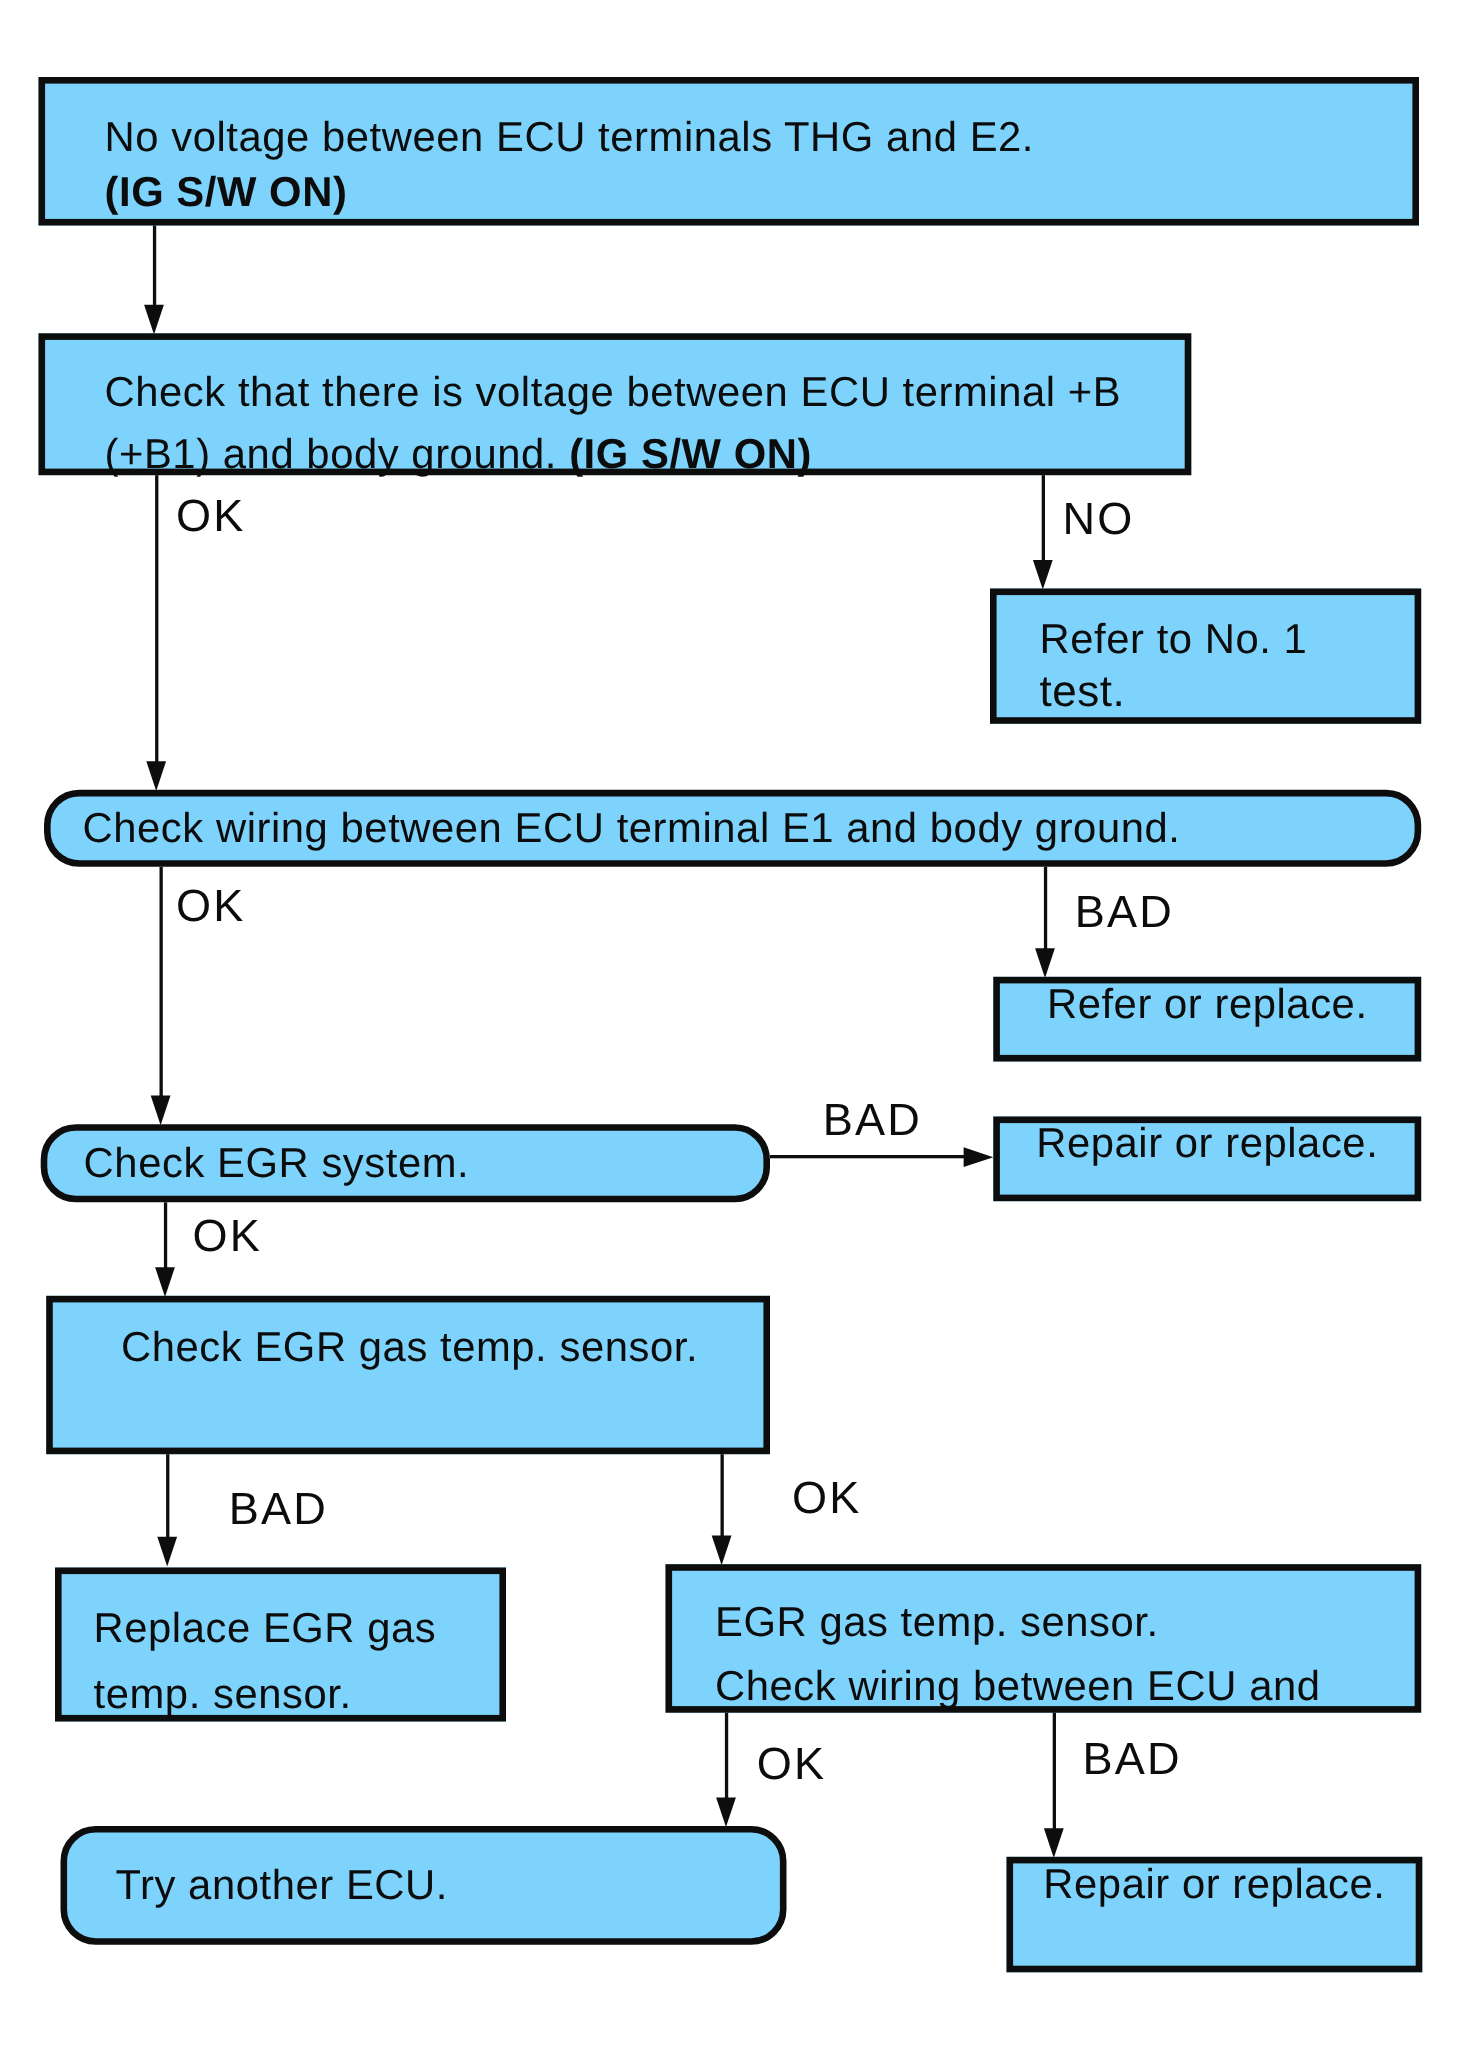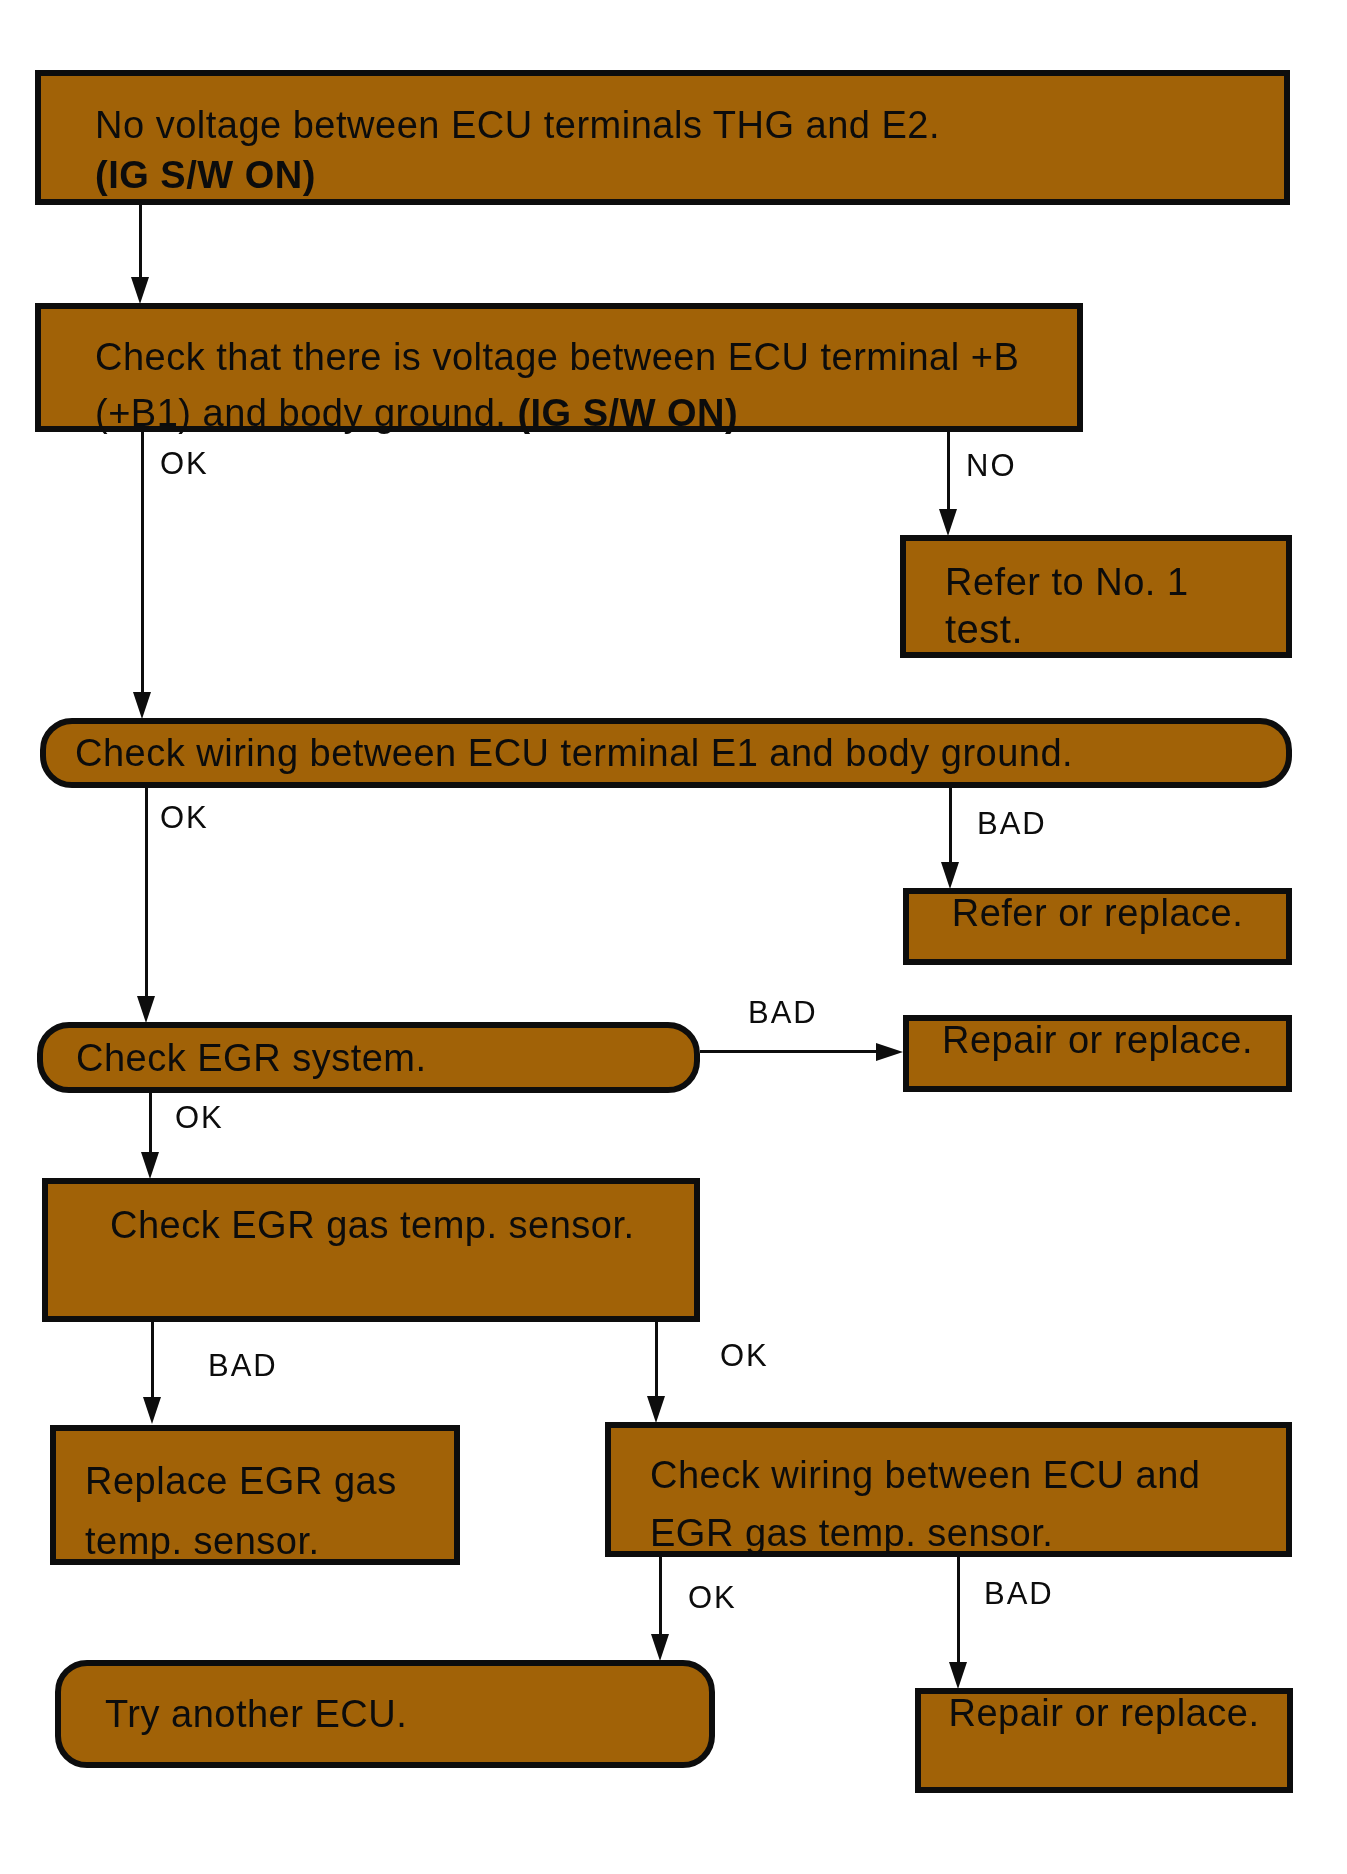--- a/index.html
+++ b/index.html
@@ -1,29 +1,29 @@
 <!DOCTYPE html>
 <html><head>
 <meta charset="utf-8">
 <style>
   html,body{margin:0;padding:0;background:#ffffff;}
   body{font-family:"Liberation Sans", sans-serif; -webkit-font-smoothing:antialiased;}
   .canvas{position:relative;width:1347px;height:1874px;background:#ffffff;overflow:hidden;color:#0c0c0c;}
   .box{
-    position:absolute;box-sizing:border-box;background:#a16207;
+    position:absolute;box-sizing:border-box;background:#7dd3fc;
     border:6px solid #0d0d0d;font-size:38px;letter-spacing:.5px;line-height:1;
   }
   .box .ln{white-space:nowrap;}
   .vline{position:absolute;width:3px;background:#0d0d0d;}
   .hline{position:absolute;height:3px;background:#0d0d0d;}
   .arrow-down{position:absolute;width:0;height:0;
     border-left:9px solid transparent;border-right:9px solid transparent;border-top:27px solid #0d0d0d;}
   .arrow-right{position:absolute;width:0;height:0;
     border-top:9px solid transparent;border-bottom:9px solid transparent;border-left:27px solid #0d0d0d;}
-  .lbl{position:absolute;font-size:31px;letter-spacing:2px;white-space:nowrap;text-align:center;}
+  .lbl{position:absolute;font-size:41px;letter-spacing:2px;white-space:nowrap;text-align:center;}
   .bold{font-weight:700;}
   .center-v{display:flex;flex-direction:column;justify-content:center;border-radius:32px;}
   .center-hv{display:flex;align-items:flex-start;justify-content:center;}
 
   
   .b-start{left:35px;top:70px;width:1255px;height:135px;padding:24px 10px 0 54px;}
   .b-start .ln{line-height:50px;}
   .b-voltage{left:35px;top:303px;width:1048px;height:129px;padding:20px 10px 0 54px;}
   .b-voltage .ln{line-height:56px;}
   .b-refer1{left:900px;top:535px;width:392px;height:123px;padding:16px 10px 0 39px;}
@@ -144,22 +144,22 @@
   <div class="lbl l-ok5">OK</div>
   <div class="vline v-ok5"></div>
   <div class="arrow-down a-ok5"></div>
 
   <div class="box b-replace">
     <div class="ln">Replace EGR gas</div>
     <div class="ln">temp. sensor.</div>
   </div>
 
   <div class="box b-wiring-sens">
+    <div class="ln">EGR gas temp. sensor.</div>
     <div class="ln">Check wiring between ECU and</div>
-    <div class="ln">EGR gas temp. sensor.</div>
   </div>
 
   <div class="lbl l-ok4">OK</div>
   <div class="vline v-ok4"></div>
   <div class="arrow-down a-ok4"></div>
 
   <div class="lbl l-bad4">BAD</div>
   <div class="vline v-bad4"></div>
   <div class="arrow-down a-bad4"></div>
 

